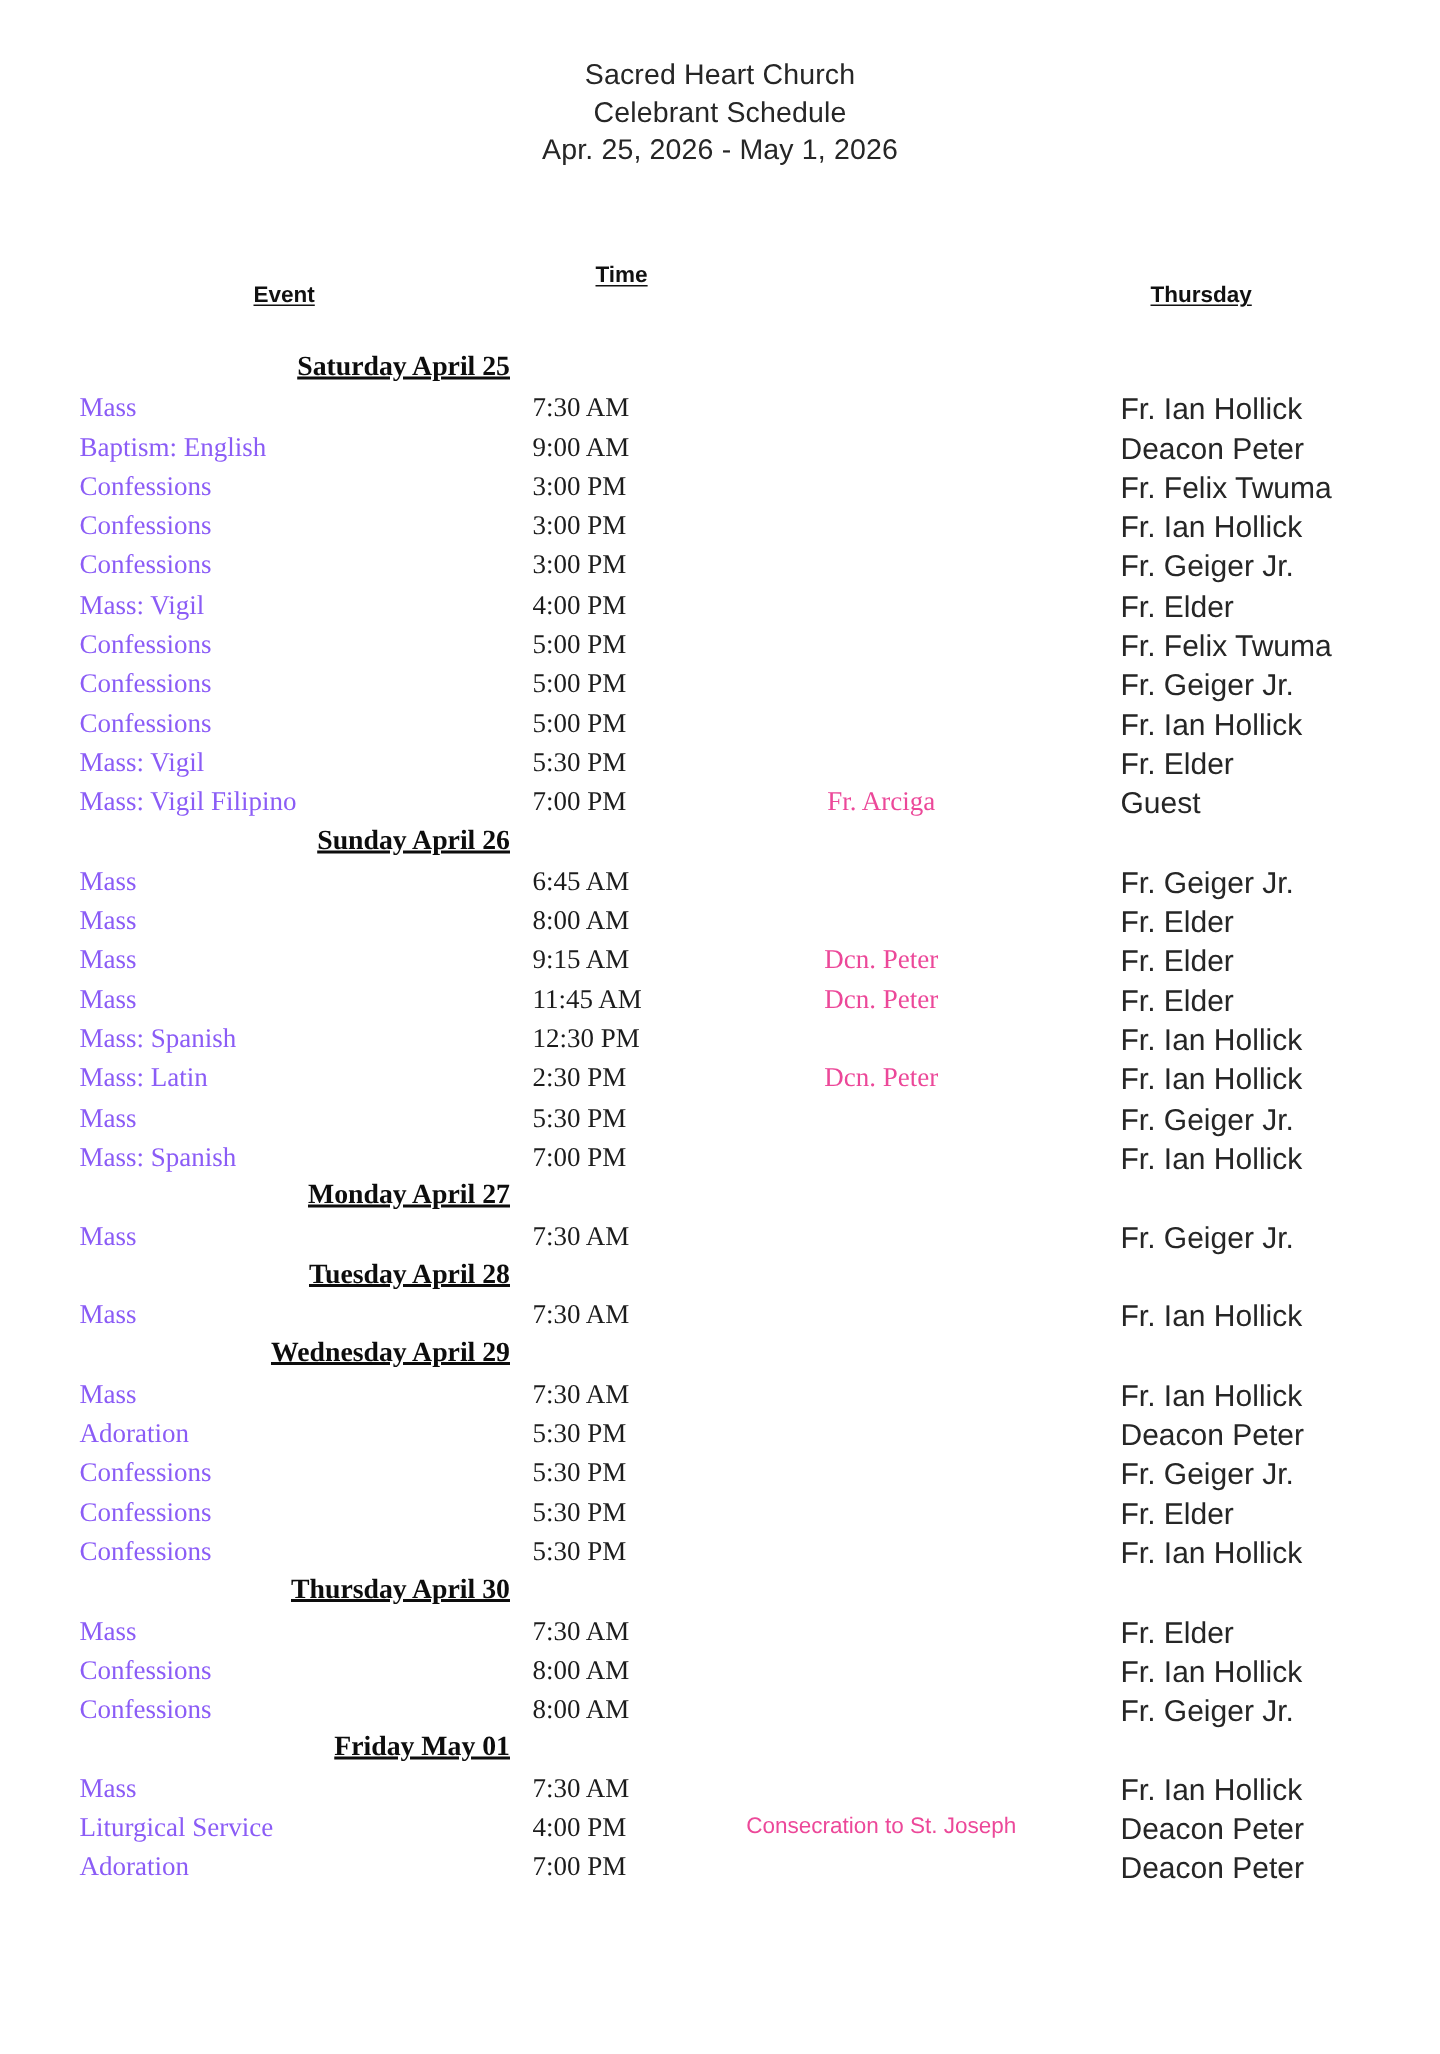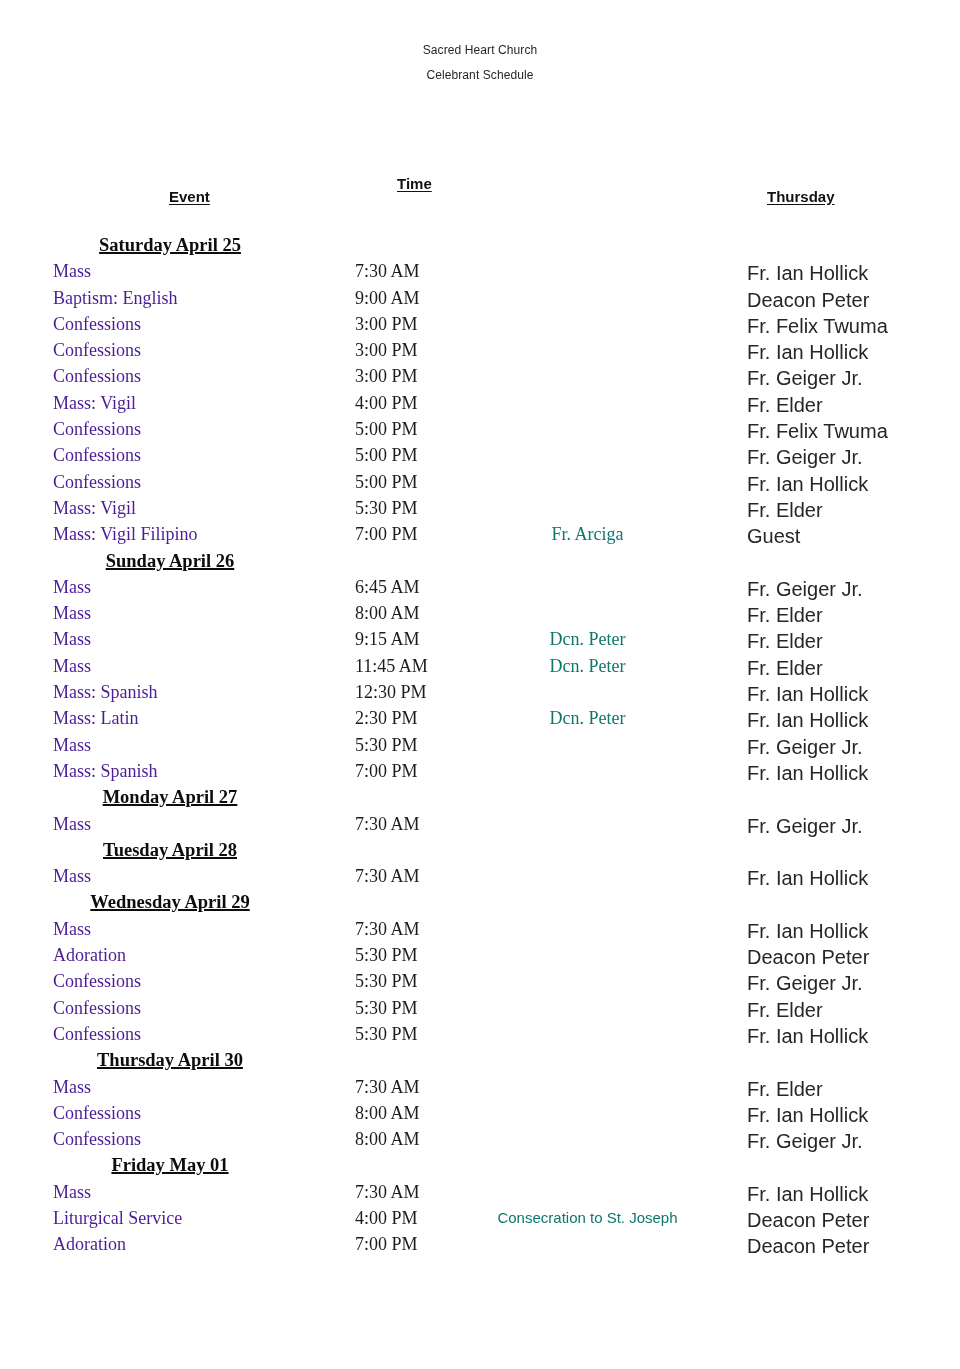--- a/index.html
+++ b/index.html
@@ -20,21 +20,21 @@
   
   .doc-header {
     position: absolute;
     left: 0;
     top: 38px;
     width: 960px;
     text-align: center;
   }
   .doc-header .hline {
     font-family: "Liberation Sans", "DejaVu Sans", sans-serif;
-    font-size: 12px;
+    font-size: 19px;
     line-height: 25.2px;
     color: #262626;
     letter-spacing: 0.1px;
     white-space: nowrap;
   }
 
   
   .col-headers {
     position: absolute;
     left: 0;
@@ -70,21 +70,21 @@
   .day-header {
     position: relative;
     height: 26.3px;
     text-align: left;
   }
   .day-header .day-label {
     display: inline-block;
     position: absolute;
     left: 0;
     width: 340px;
-    text-align: center;
+    text-align: right;
     font-family: "Liberation Serif", "DejaVu Serif", serif;
     font-weight: bold;
     font-size: 18.5px;
     line-height: 26.3px;
     color: #0d0d0d;
     text-decoration: underline;
     text-underline-offset: 1px;
     text-decoration-thickness: 1.6px;
     white-space: nowrap;
   }
@@ -95,54 +95,55 @@
   }
   .cell {
     position: absolute;
     white-space: nowrap;
     line-height: 26.3px;
   }
   .cell-event {
     left: 53px;
     font-family: "Liberation Serif", "DejaVu Serif", serif;
     font-size: 18px;
-    color: #4c1d95;
+    color: #8b5cf6;
   }
   .cell-time {
     left: 355px;
     font-family: "Liberation Serif", "DejaVu Serif", serif;
     font-size: 18px;
     color: #1c1c1c;
   }
   .cell-note {
     left: 465px;
     width: 245px;
     text-align: center;
     font-family: "Liberation Serif", "DejaVu Serif", serif;
     font-size: 18px;
-    color: #0f766e;
+    color: #ec4899;
   }
   .cell-note.sans {
     font-family: "Liberation Sans", "DejaVu Sans", sans-serif;
     font-size: 15px;
   }
   .cell-celebrant {
     left: 747px;
     top: 2px;
     font-family: "Liberation Sans", "DejaVu Sans", sans-serif;
     font-size: 20px;
     color: #262626;
   }
 </style>
 </head>
 <body>
 
 <div class="doc-header">
   <div class="hline">Sacred Heart Church</div>
   <div class="hline">Celebrant Schedule</div>
+  <div class="hline">Apr. 25, 2026 - May 1, 2026</div>
 </div>
 
 <div class="col-headers">
   <div class="col-head col-head-event">
     <span class="u">Event</span>
   </div>
   <div class="col-head col-head-time">
     <span class="u">Time</span>
   </div>
   <div class="col-head col-head-celebrant">

